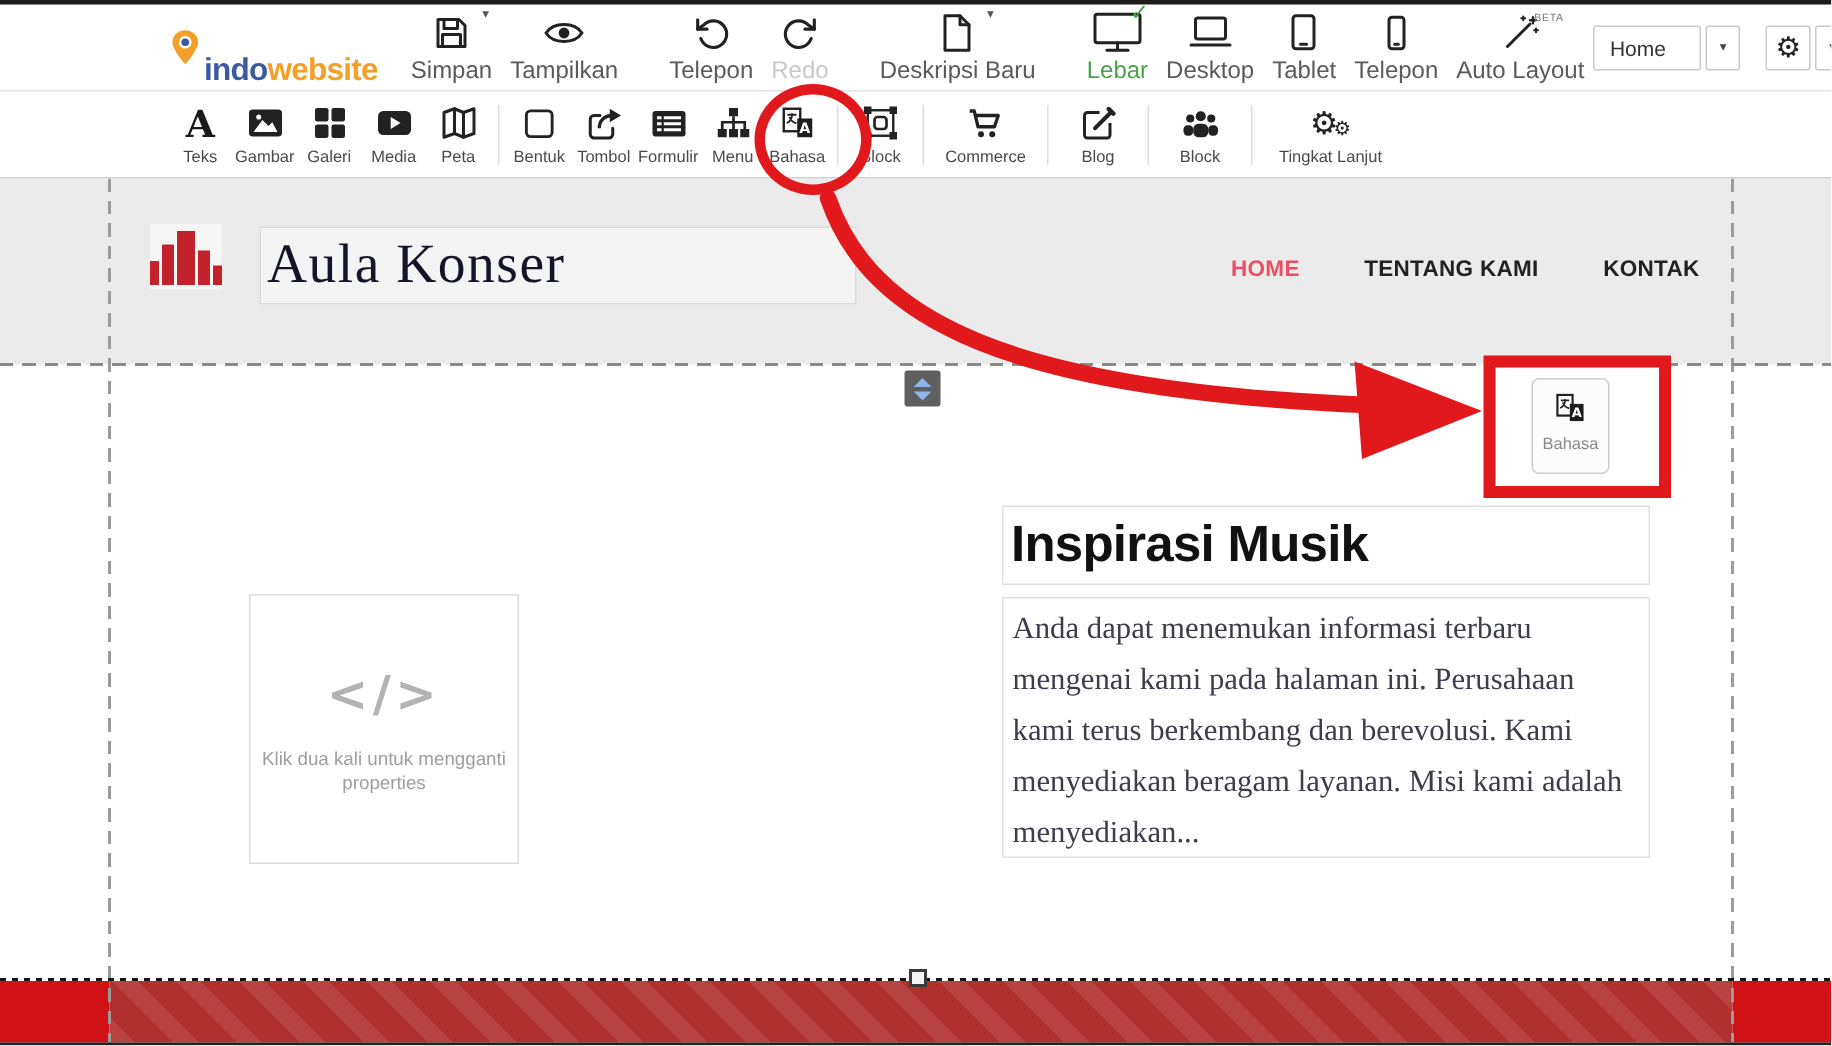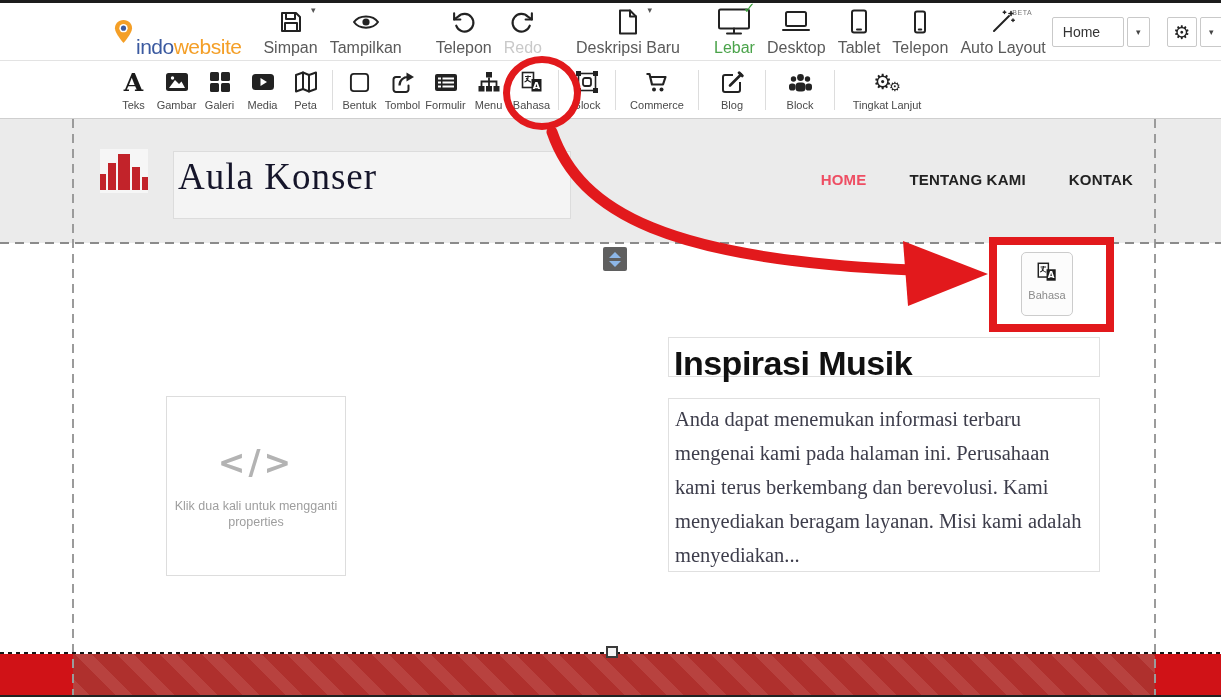--- a/index.html
+++ b/index.html
@@ -8,21 +8,21 @@
     position:relative; width:1221px; height:697px; overflow:hidden;
     background:#fff; font-family:"Liberation Sans", sans-serif;
   }
   .frame-top { position:absolute; top:0; left:0; right:0; height:3px; background:#1c1c1c; z-index:40; }
   .frame-bottom { position:absolute; bottom:0; left:0; right:0; height:2px; background:#222; z-index:40; }
 
   
   .tb1 { position:absolute; top:3px; left:0; right:0; height:58px; background:#fff;
          border-bottom:1px solid #e3e3e3; display:flex; align-items:center; z-index:15; }
   .brand { display:flex; align-items:center; margin-left:114px; margin-right:16px; }
-  .brand-text { font-size:21px; font-weight:normal; letter-spacing:-0.5px; margin-left:3px;margin-top:30px; }
+  .brand-text { font-size:21px; font-weight:bold; letter-spacing:-0.5px; margin-left:3px;margin-top:30px; }
   .brand-blue { color:#3b5aa0; } .brand-orange { color:#f49f27; }
   .tb1-item { display:flex; flex-direction:column; align-items:center; margin:0 6px; }
   .tb1-iconwrap { position:relative; height:30px; display:flex; align-items:center; justify-content:center; }
   .tb1-label { font-size:16px; color:#5a5a5a; margin-top:2px; white-space:nowrap; }
   .tb1-label.green { color:#4aa34a; }
   .tb1-label.disabled { color:#c9c9c9; }
   .caret-tip { position:absolute; top:-2px; right:-13px; font-size:9px; color:#555; font-family:"DejaVu Sans",sans-serif; }
   .tb1-sep { width:1px; height:44px; background:#ddd; margin:0 11px; }
   .check-badge { position:absolute; top:-8px; right:-4px; color:#3fa33f; font-weight:bold; font-size:15px; font-family:"DejaVu Sans",sans-serif; }
   .beta-badge { position:absolute; top:2px; right:-16px; font-size:7px; color:#777; letter-spacing:.5px; }
@@ -60,42 +60,42 @@
   .guide-v.left { left:72px; } .guide-v.right { left:1154px; }
   .guide-h-dash { position:absolute; top:242px; left:0; right:0; height:2px; z-index:6;
              background:repeating-linear-gradient(to right,#8b8b8b 0 9px, transparent 9px 15px); }
   .guide-h-dot { position:absolute; top:652px; left:0; right:0; height:2px; z-index:6;
              background:repeating-linear-gradient(to right,#151515 0 4px, transparent 4px 8px); }
 
   .logo-bars { position:absolute; left:100px; top:149px; width:48px; height:44px; z-index:10;
                background:rgba(255,255,255,.55); display:flex; align-items:flex-end; justify-content:center; gap:2px; padding-bottom:3px; }
   .bar { background:#c2232a; }
 
-  .site-title-box { position:absolute; left:173px; top:151px; width:398px; height:68px; z-index:10;
+  .site-title-box { position:absolute; left:173px; top:151px; width:398px; height:52px; z-index:10;
                     background:rgba(255,255,255,.45); border:1px solid #dcdcdc;
                     font-family:"Liberation Serif", serif; font-size:37px; color:#15152a;
                     line-height:50px; padding-left:4px; letter-spacing:1px; }
   .site-nav { position:absolute; top:171px; right:88px; display:flex; gap:43px; z-index:10;
               font-size:15px; font-weight:bold; color:#222; letter-spacing:.2px; }
   .site-nav .active { color:#ee4e63; }
 
   .handle-v { position:absolute; left:603px; top:247px; width:24px; height:24px; background:#5f5f5f;
               border-radius:2px; z-index:20; display:flex; flex-direction:column; align-items:center; justify-content:center; gap:3px; }
   .tri-up { width:0; height:0; border-left:6px solid transparent; border-right:6px solid transparent; border-bottom:6px solid #8db7e8; }
   .tri-down { width:0; height:0; border-left:6px solid transparent; border-right:6px solid transparent; border-top:6px solid #8db7e8; }
   .handle-sq { position:absolute; left:606px; top:646px; width:12px; height:12px; background:#f4f4f4;
                border:2px solid #3a3a3a; z-index:20; }
 
   .placeholder-box { position:absolute; left:166px; top:396px; width:180px; height:180px; z-index:10;
                      background:#fff; border:1px solid #ddd; text-align:center; }
   .code-glyph { margin-top:46px; font-size:33px; font-weight:bold; color:#b3b3b3; letter-spacing:3px;
                 font-family:"DejaVu Sans", sans-serif; }
   .placeholder-text { margin:16px auto 0; width:168px; font-size:12.5px; color:#9e9e9e; line-height:16px; }
 
-  .heading-box { position:absolute; left:668px; top:337px; width:432px; height:40px; z-index:10;
+  .heading-box { position:absolute; left:668px; top:337px; width:432px; height:53px; z-index:10;
                  background:#fff; border:1px solid #e0e0e0; }
   .heading-text { font-size:34px; font-weight:bold; color:#111; letter-spacing:-0.5px; line-height:51px; padding-left:5px; }
   .paragraph-box { position:absolute; left:668px; top:398px; width:432px; height:174px; z-index:10;
                    background:#fff; border:1px solid #e0e0e0; overflow:hidden; }
   .paragraph-text { font-family:"Liberation Serif", serif; font-size:20.5px; line-height:34px;
                     color:#3d3d4b; padding:3px 8px 0 6px; }
 
   
   .footer-left  { position:absolute; left:0; top:654px; width:73px; height:41px; background:#d01217; z-index:4; }
   .footer-right { position:absolute; left:1155px; top:654px; width:66px; height:41px; background:#d01217; z-index:4; }

